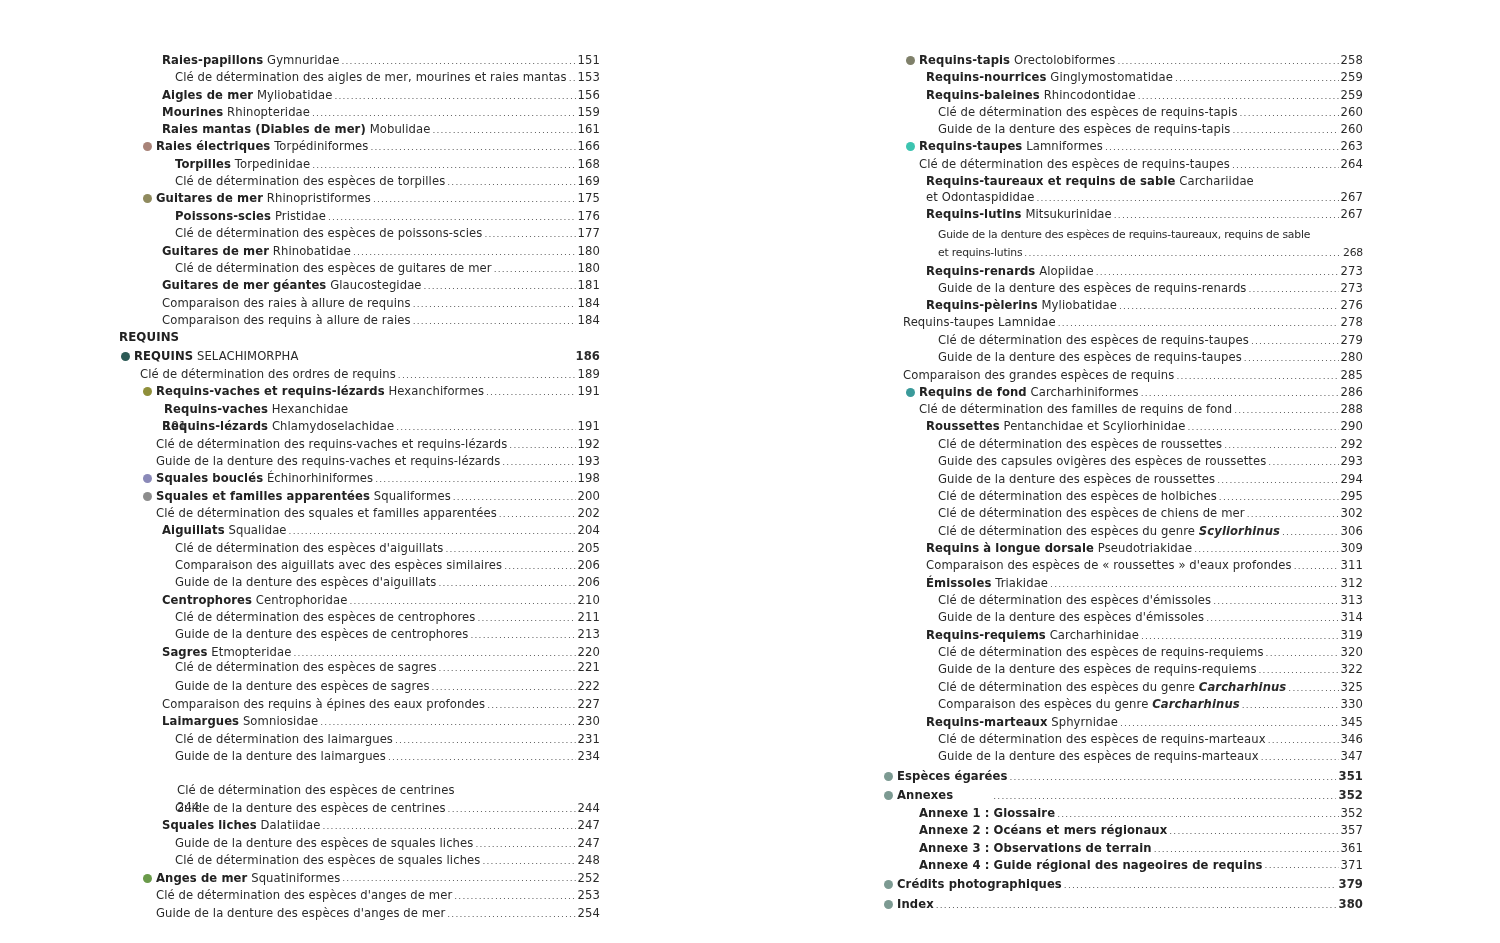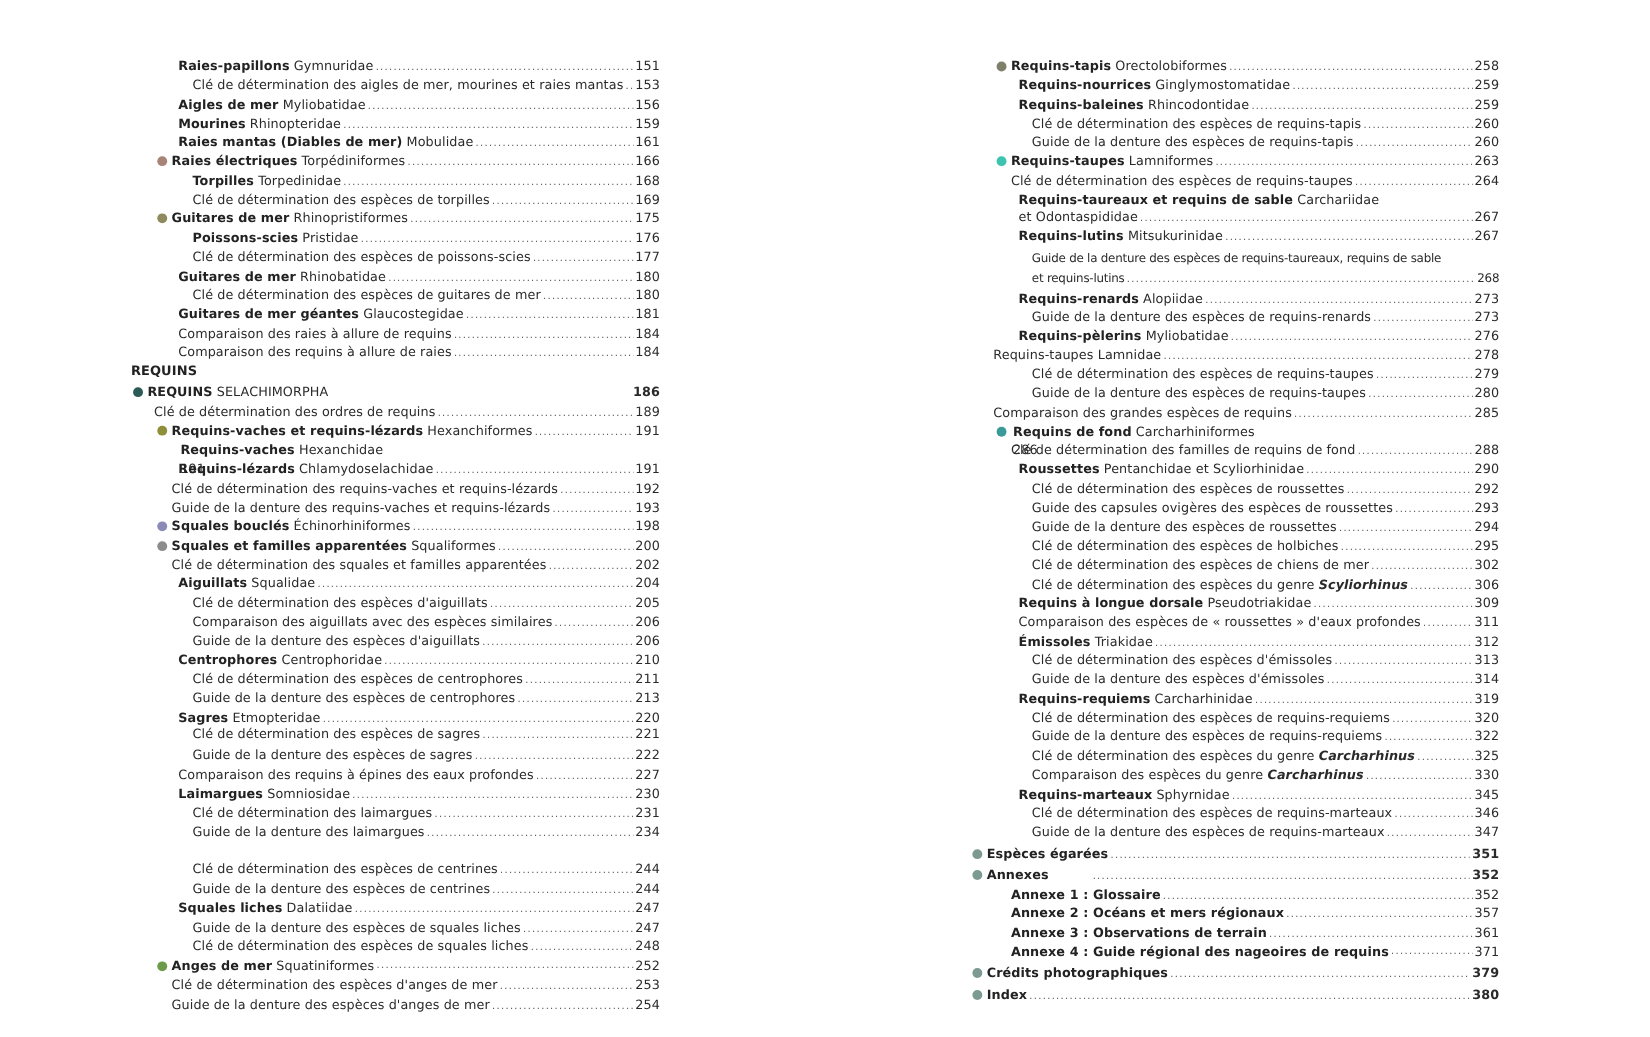--- a/index.html
+++ b/index.html
@@ -230,21 +230,21 @@
     <div class="row" style="top: 731px; left: 175px; width: 425px;">
       <span class="label"><span>Clé de détermination des laimargues</span></span>
       <span class="dots"></span>
       <span class="page-num">231</span>
     </div>
     <div class="row" style="top: 748px; left: 175px; width: 425px;">
       <span class="label"><span>Guide de la denture des laimargues</span></span>
       <span class="dots"></span>
       <span class="page-num">234</span>
     </div>
-    <div class="row" style="top: 782px; left: 175px; width: 425px;">
+    <div class="row" style="top: 782px; left: 175px; width: 425px; flex-direction: column;">
       <span class="label"><span>Clé de détermination des espèces de centrines</span></span>
       <span class="dots"></span>
       <span class="page-num">244</span>
     </div>
     <div class="row" style="top: 800px; left: 175px; width: 425px;">
       <span class="label"><span>Guide de la denture des espèces de centrines</span></span>
       <span class="dots"></span>
       <span class="page-num">244</span>
     </div>
     <div class="row" style="top: 817px; left: 162px; width: 438px;">
@@ -370,21 +370,21 @@
     <div class="row" style="top: 349px; left: 188px; width: 425px;">
       <span class="label"><span>Guide de la denture des espèces de requins-taupes</span></span>
       <span class="dots"></span>
       <span class="page-num">280</span>
     </div>
     <div class="row" style="top: 367px; left: 153px; width: 460px;">
       <span class="label"><span>Comparaison des grandes espèces de requins</span></span>
       <span class="dots"></span>
       <span class="page-num">285</span>
     </div>
-    <div class="row" style="top: 384px; left: 169px; width: 444px; flex-direction: column;">
+    <div class="row" style="top: 384px; left: 169px; width: 444px;">
       <span class="bullet" style="left: -13px; background: rgb(58, 154, 154);"></span>
       <span class="label"><b>Requins de fond</b><span> Carcharhiniformes</span></span>
       <span class="dots"></span>
       <span class="page-num">286</span>
     </div>
     <div class="row" style="top: 401px; left: 169px; width: 444px;">
       <span class="label"><span>Clé de détermination des familles de requins de fond</span></span>
       <span class="dots"></span>
       <span class="page-num">288</span>
     </div>

